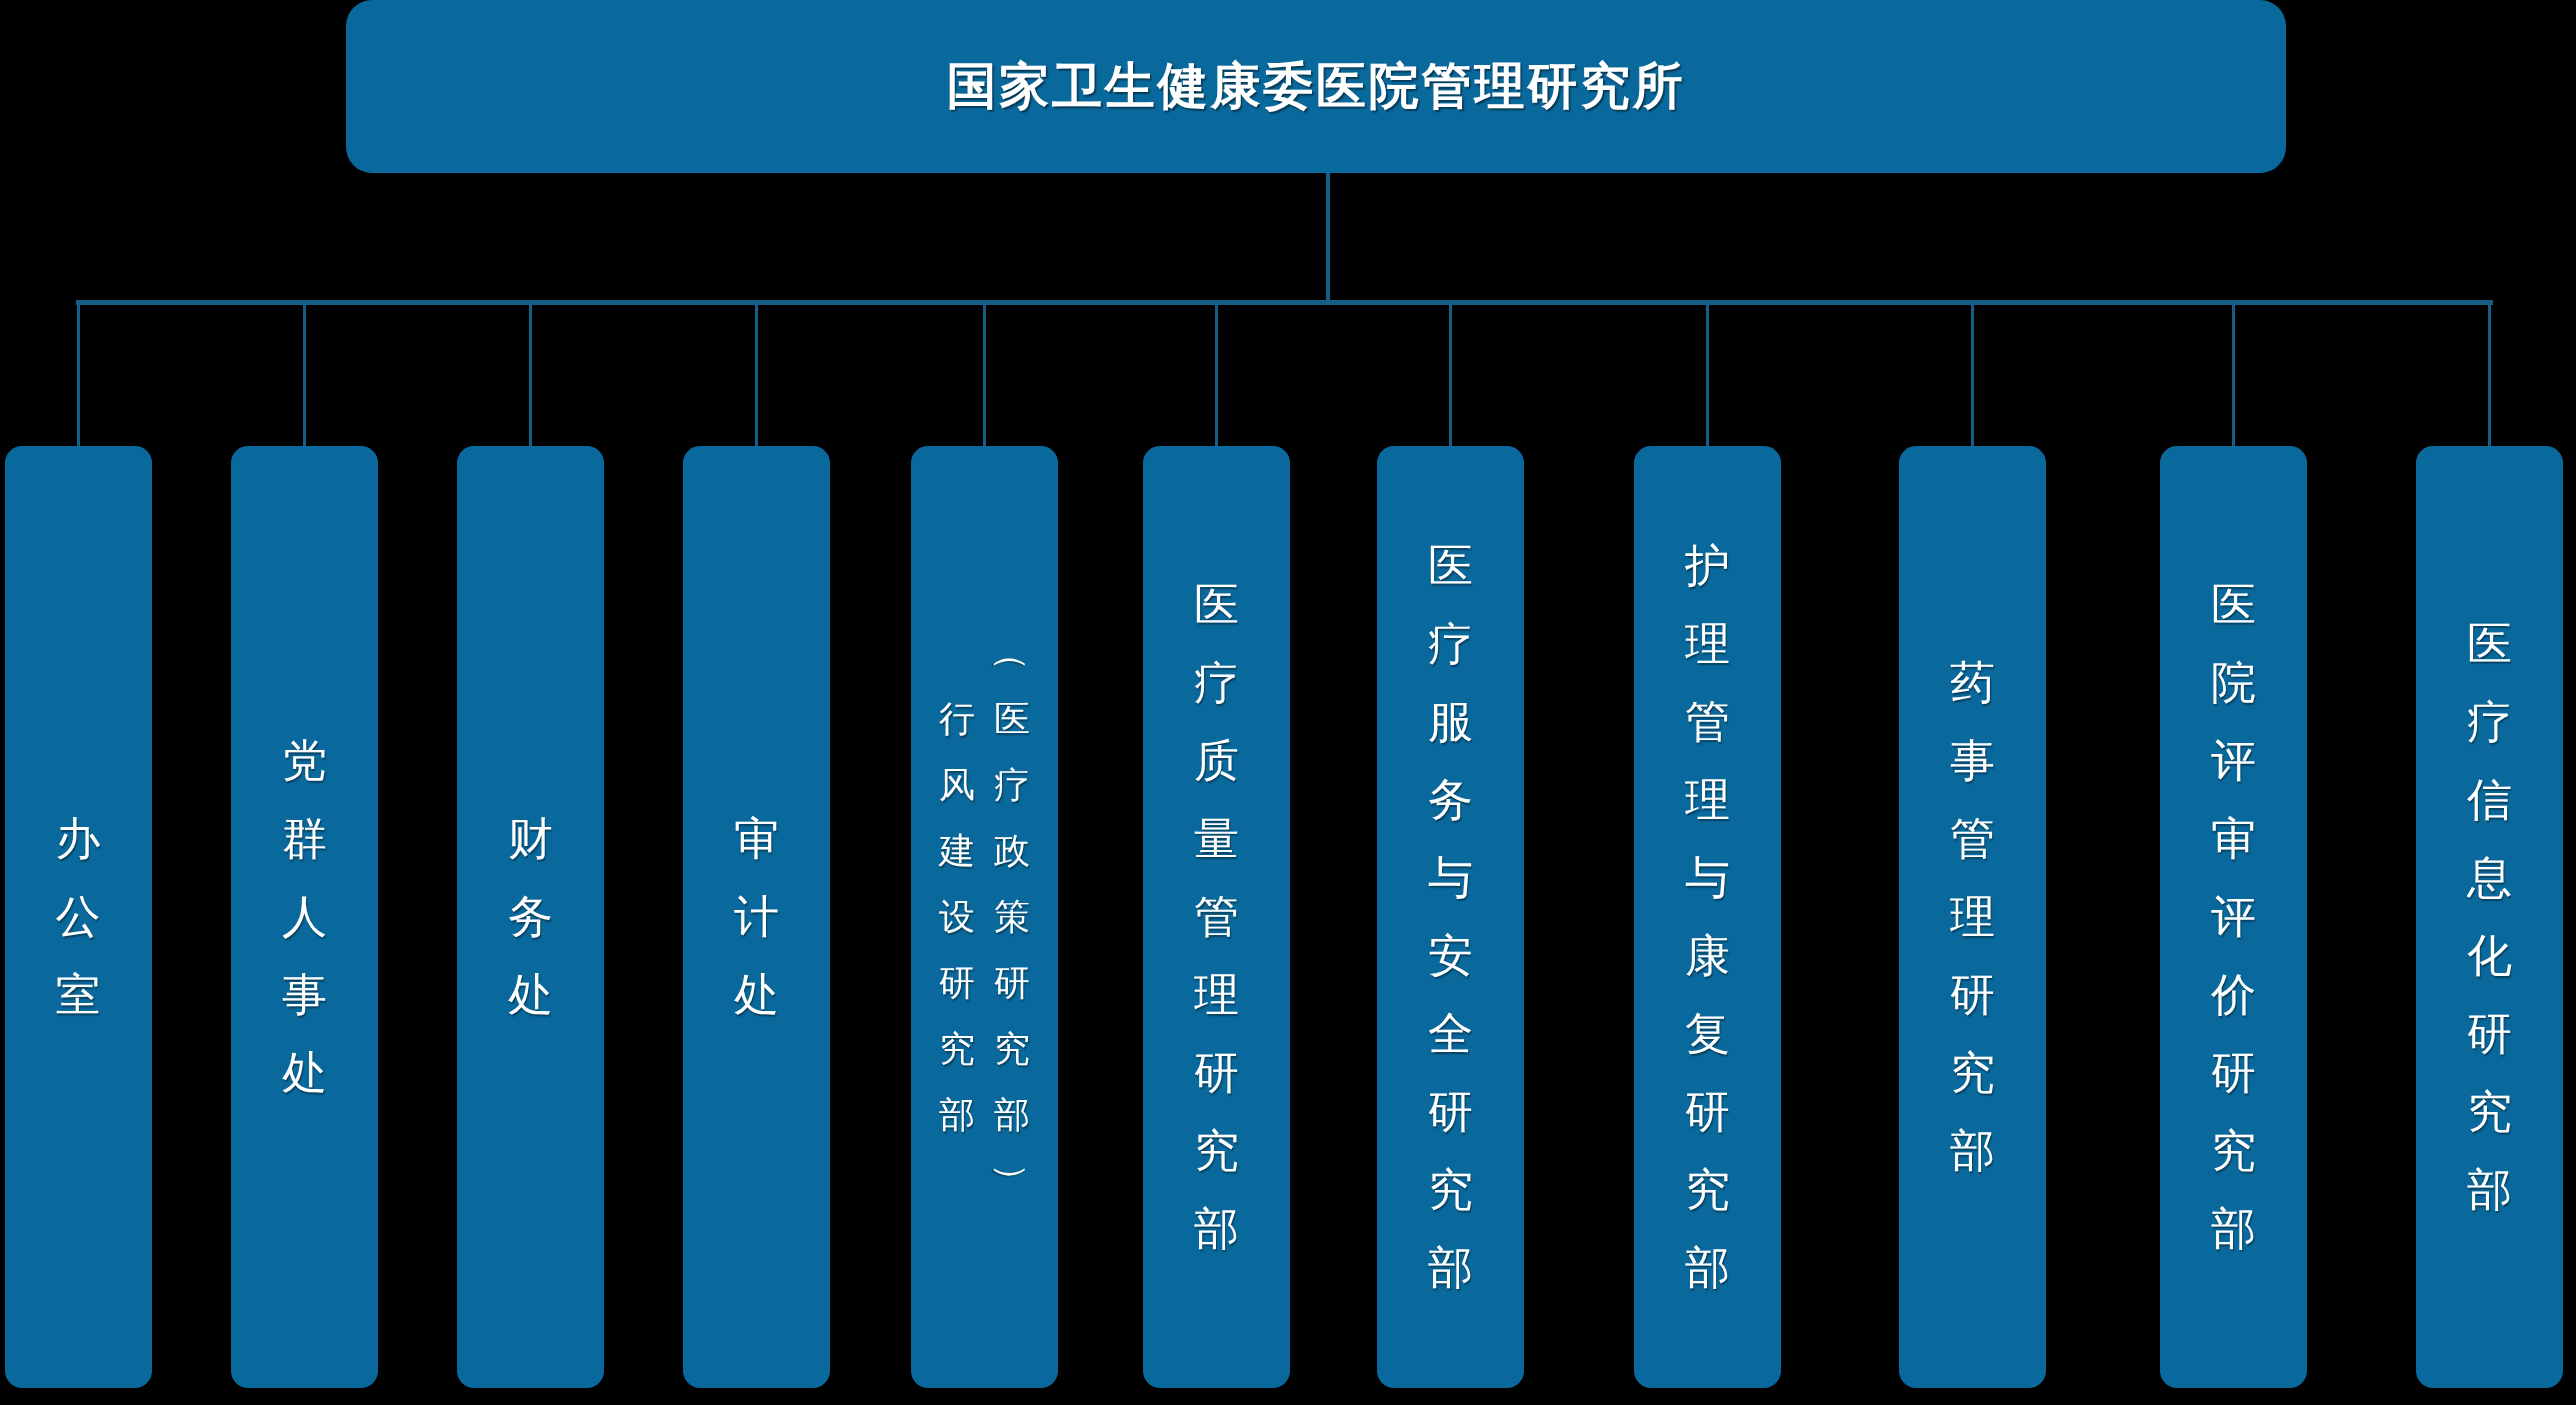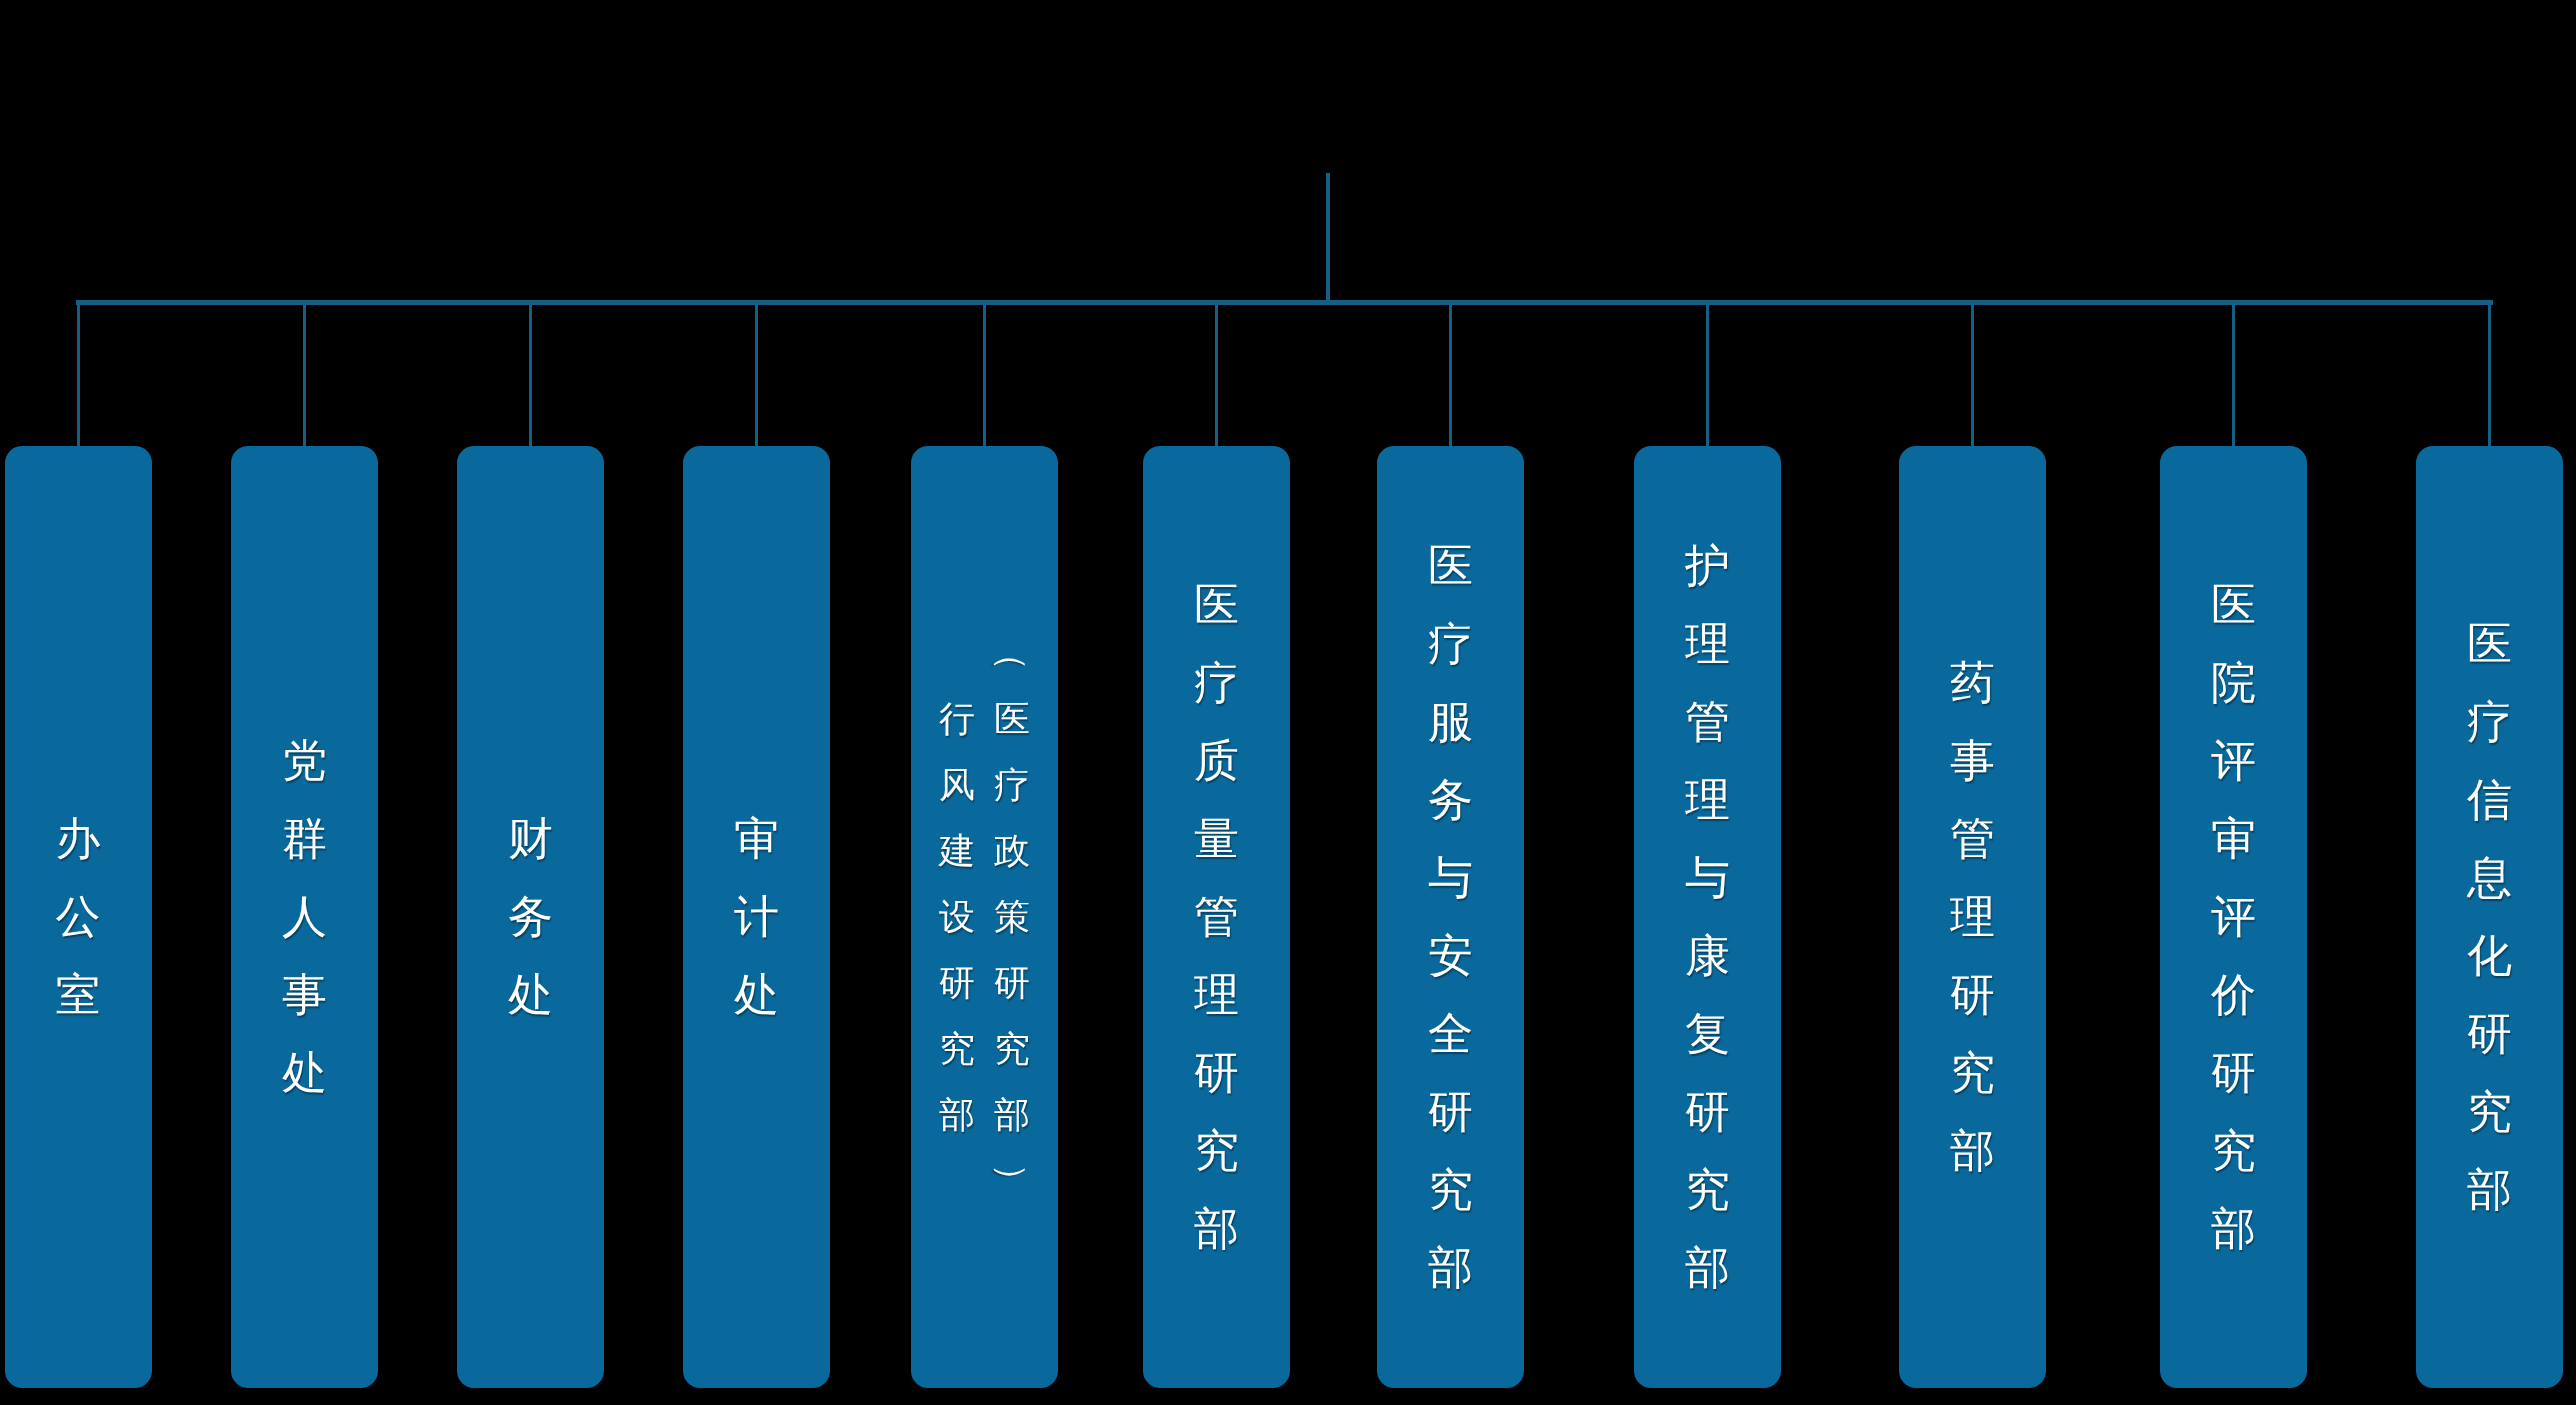--- a/index.html
+++ b/index.html
@@ -60,20 +60,23 @@
   .dept-box.two-col .vchar{
     font-size:36px;
     line-height:66px;
   }
   .vchar.rot{transform:rotate(90deg);}
 </style>
 </head>
 <body>
 
 <div id="canvas">
+  <div id="root-box">
+    <span class="root-label">国家卫生健康委医院管理研究所</span>
+  </div>
   <div id="root-drop" class="connector"></div>
   <div id="hbar" class="connector"></div>
   <div id="depts">
       <div class="connector stub" style="left: 77px;"></div>
       <div class="dept-box" style="left: 4.5px;">
         <div class="cols">
           <div class="vcol">
             <span class="vchar">办</span>
             <span class="vchar">公</span>
             <span class="vchar">室</span>

